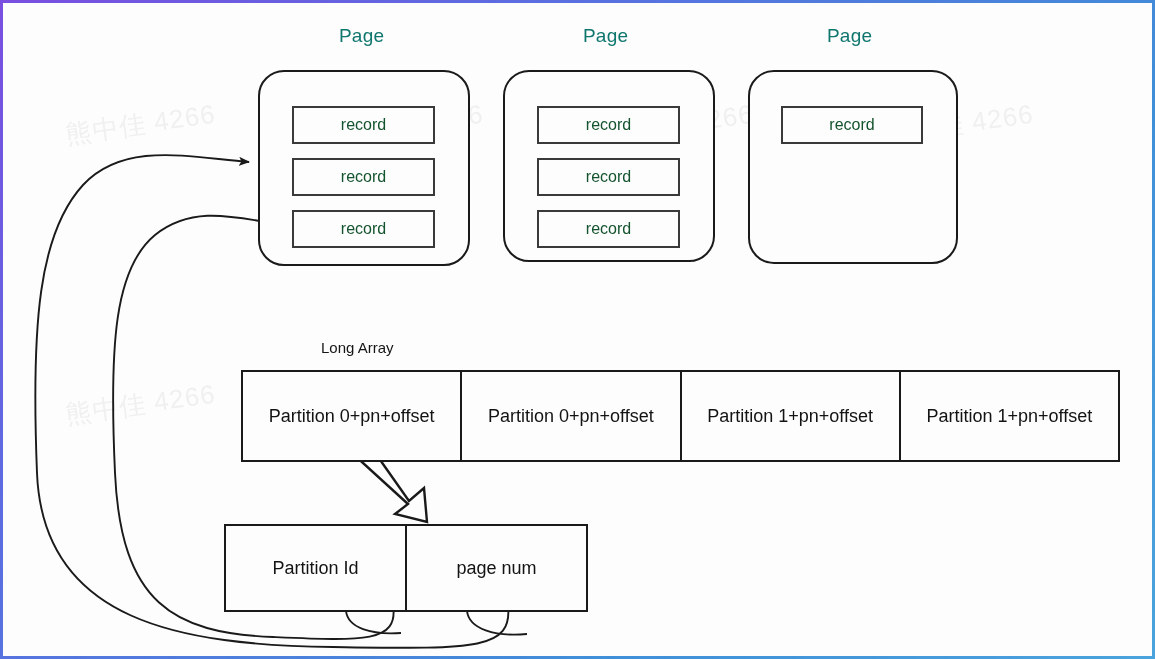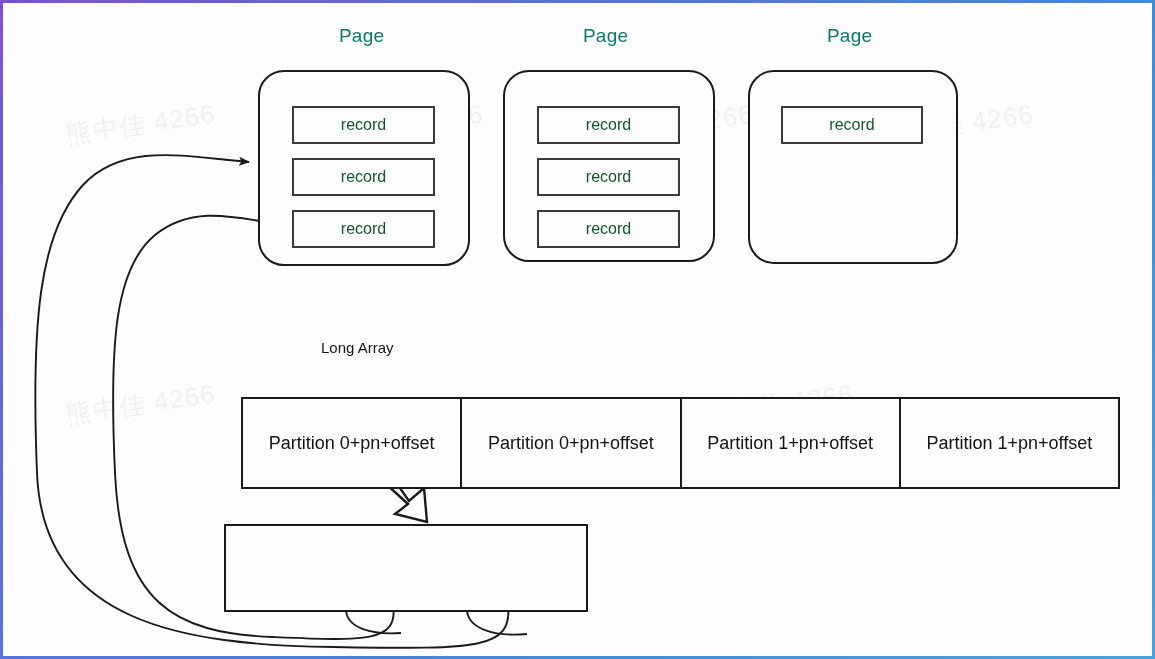--- a/index.html
+++ b/index.html
@@ -81,21 +81,21 @@
   .section-label {
     position: absolute;
     font-size: 15px;
     color: #161616;
     white-space: nowrap;
     z-index: 10;
   }
   .long-array {
     position: absolute;
     left: 238px;
-    top: 394px;
+    top: 367px;
     width: 879px;
     height: 92px;
     display: flex;
     border: 2.6px solid #1a1a1a;
     background: #fdfdfd;
     box-sizing: border-box;
     z-index: 10;
   }
   .long-array .cell {
     flex: 1 1 0;
@@ -207,18 +207,20 @@
 
     <div class="section-label" style="left:318px; top:336px;">Long Array</div>
     <div class="long-array">
       <div class="cell">Partition 0+pn+offset</div>
       <div class="cell">Partition 0+pn+offset</div>
       <div class="cell">Partition 1+pn+offset</div>
       <div class="cell">Partition 1+pn+offset</div>
     </div>
 
     <div class="struct-row">
+      <div class="cell">Partition Id</div>
+      <div class="cell">page num</div>
     </div>
 
 
   </div>
   <div id="frame"></div>
 </div>
 
 </body></html>

